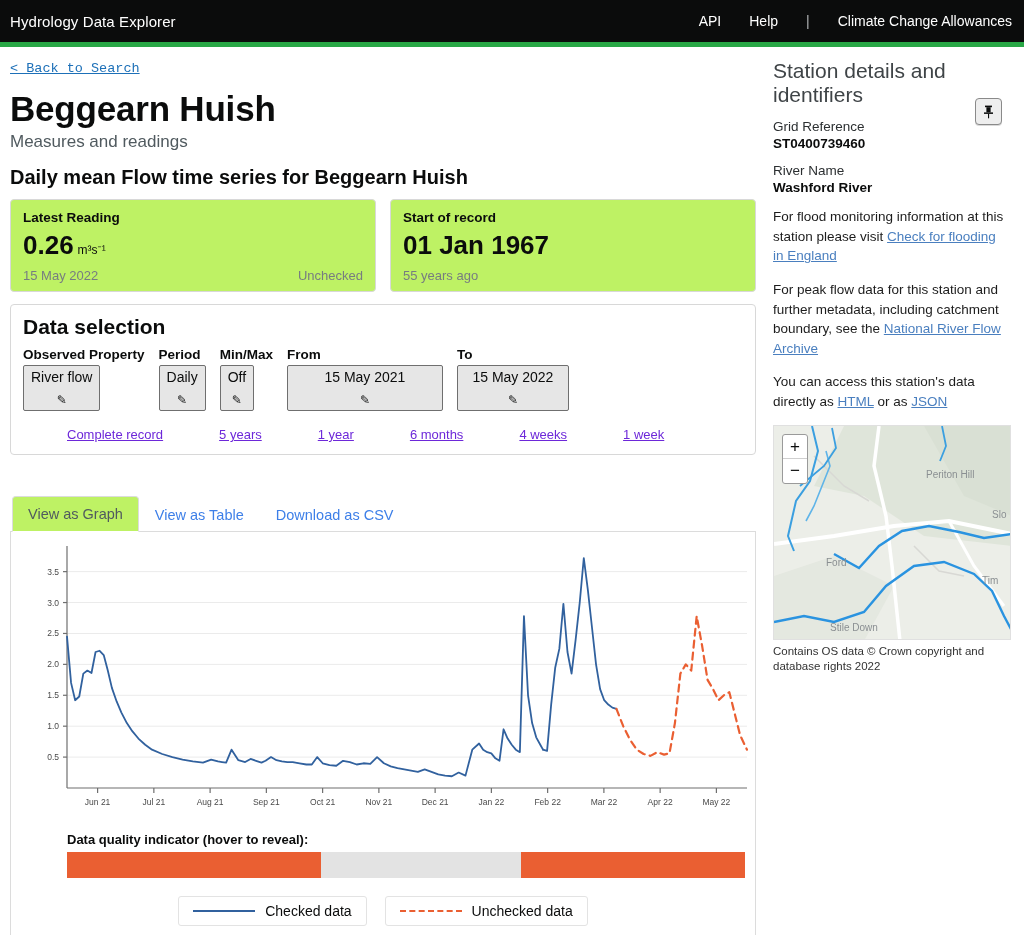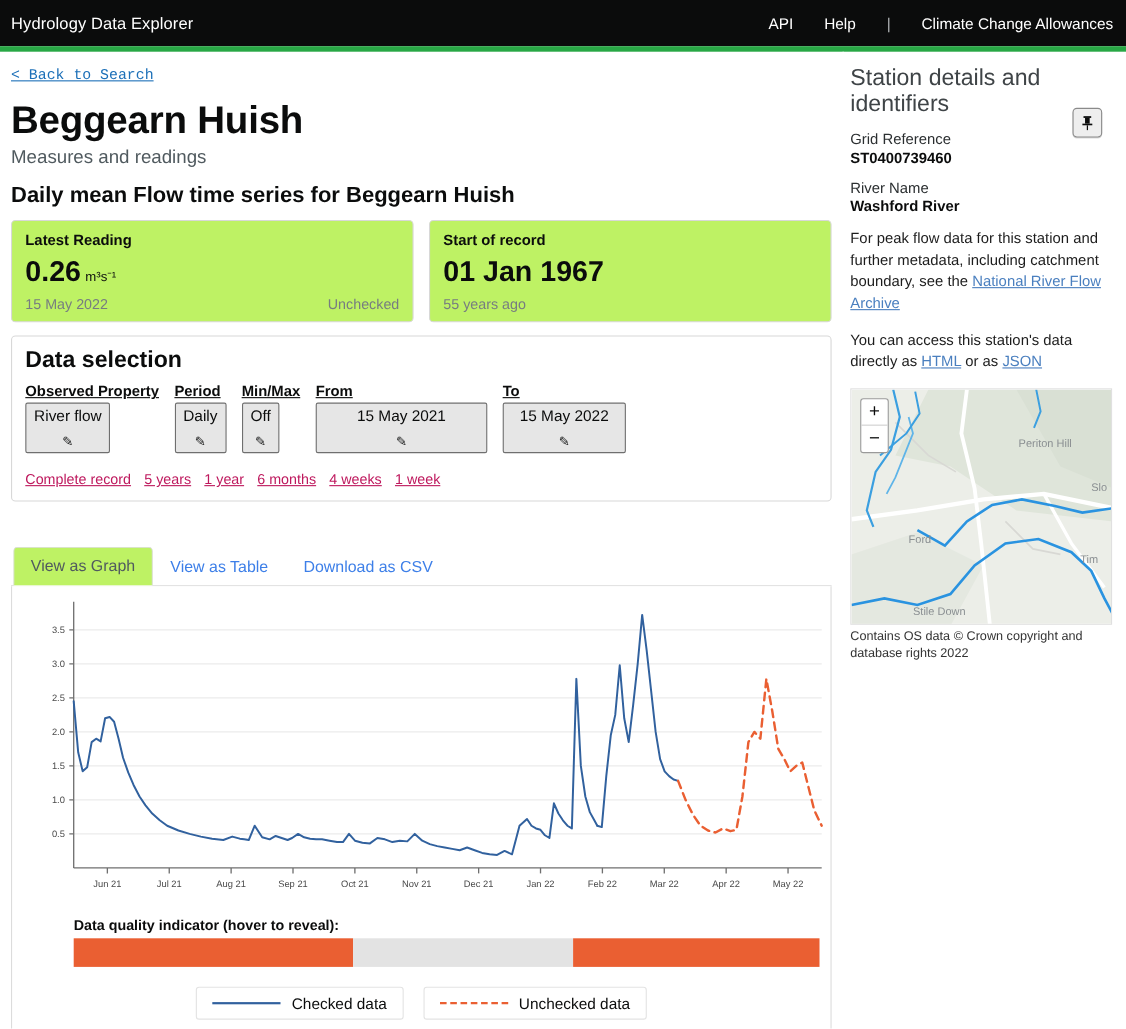--- a/index.html
+++ b/index.html
@@ -51,30 +51,30 @@
     padding:10px 12px 8px 12px; flex:1;
   }
   .card .lbl{ font-size:13.5px; font-weight:bold; margin-bottom:6px;}
   .bigval{ font-size:26px; font-weight:bold; line-height:1.1; }
   .units{ font-size:12px; font-weight:normal; margin-left:4px;}
   .cardfoot{ display:flex; justify-content:space-between; color:#777d80; font-size:13px; margin-top:9px;}
 
   
   .panel{ border:1px solid #d8d8d8; border-radius:4px; padding:10px 12px 12px 12px; margin-bottom:16px;}
   .panel h3{ font-size:21px; margin:0 0 8px 0; font-weight:bold;}
-  .fields{ display:flex; gap:14px; align-items:flex-end;text-decoration:underline;}
+  .fields{ display:flex; gap:14px; align-items:flex-end;}
   .field .flabel{ font-size:13.5px; font-weight:bold; margin-bottom:3px;}
   .select{
     border:1px solid #6f6f6f; background:#e6e6e6; border-radius:2px;
     padding:3px 7px; font-size:14px; display:inline-flex; align-items:center; gap:8px;
     cursor:pointer; min-height:24px;flex-direction:column;
   }
   .pencil{ font-size:12px; }
   .quicklinks{ margin-top:16px; display:flex; gap:12px; font-size:13px;}
-  .quicklinks a{ color:#be185d; text-decoration:underline;}
+  .quicklinks a{ color:#6d28d9; text-decoration:underline;margin-left:44px;}
 
   
   .tabs{ display:flex; align-items:flex-end; border-bottom:1px solid #dcdcdc; padding-left:2px;}
   .tab{
     padding:9px 15px; font-size:14.5px; color:#3d7fe8; cursor:pointer;
     border:1px solid transparent; border-bottom:none; position:relative; top:1px;
   }
   .tab.active{
     color:#505a5f; background:#bef264; border:1px solid #dcdcdc; border-bottom:1px solid #fff;
     border-radius:4px 4px 0 0;
@@ -320,20 +320,23 @@
 
     <div class="meta">
       <div class="k">Grid Reference</div>
       <div class="v">ST0400739460</div>
     </div>
     <div class="meta">
       <div class="k">River Name</div>
       <div class="v">Washford River</div>
     </div>
 
+    <p class="para">
+      <span>For flood monitoring information at this station please visit </span><a href="#">Check for flooding in England</a>
+    </p>
 
     <p class="para">
       <span>For peak flow data for this station and further metadata, including catchment boundary, see the </span><a href="#">National River Flow Archive</a>
     </p>
 
     <p class="para">
       <span>You can access this station's data directly as </span><a href="#">HTML</a><span> or as </span><a href="#">JSON</a>
     </p>
 
     <div class="mapwrap">

